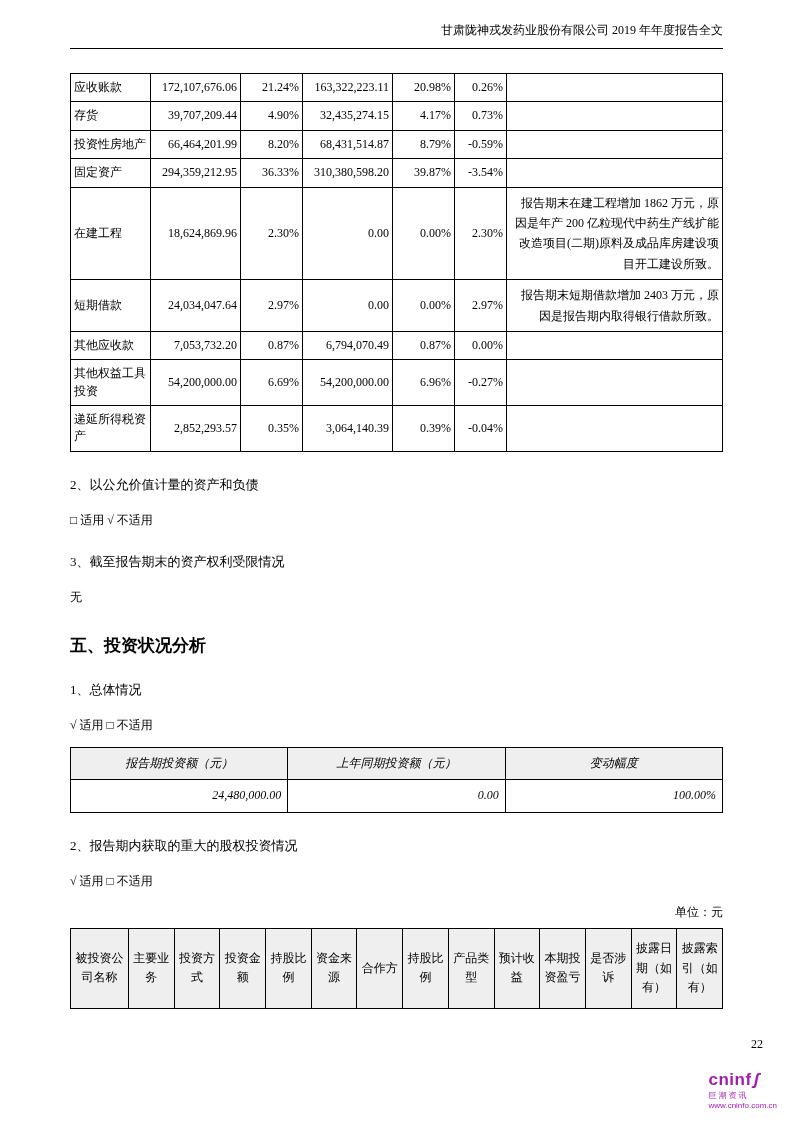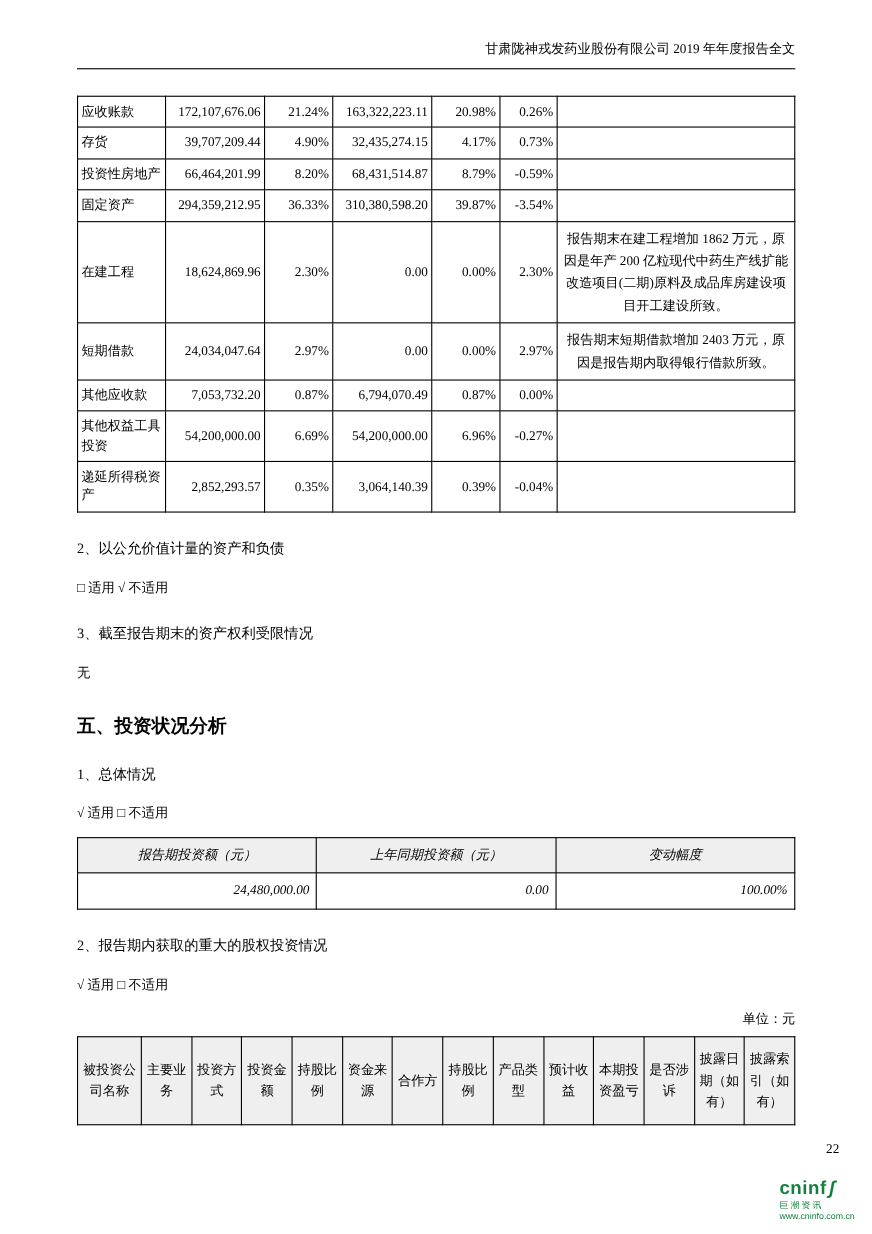--- a/index.html
+++ b/index.html
@@ -5,21 +5,21 @@
   * { margin:0; padding:0; box-sizing:border-box; }
   html,body { background:#ffffff; }
   body {
     width:793px; height:1122px;
     font-family:"Liberation Serif","DejaVu Serif",serif;
     color:#000;
   }
   .page {
     position:relative;
     width:793px; height:1122px;
-    padding:36px 70px 0 70px;
+    padding:22px 70px 0 70px;
     overflow:hidden;
     background:#fff;
   }
   .page-header {
     border-bottom:1px solid #000;
     padding-bottom:9px;
     text-align:right;
     font-size:12px;
     margin-bottom:24px;
   }
@@ -28,42 +28,42 @@
     border:1px solid #000;
     font-size:12px;
     padding:5px 3px;
     vertical-align:middle;
     word-wrap:break-word;
     line-height:1.45;
     font-weight:normal;
   }
   .label { text-align:left; }
   .num { text-align:right; }
-  .note-cell { text-align:center; line-height:1.7; }
+  .note-cell { text-align:right; line-height:1.7; }
   h3.sub-heading { font-size:13px; font-weight:normal; margin:24px 0 0 0; }
   h2.major-heading { font-size:17px; font-weight:bold; margin:28px 0 0 0; }
   p.applicability, p.body-text { font-size:12px; margin:18px 0 0 0; }
   .invest-table { margin-top:13px;font-style:italic; }
   .invest-table th { background:#efefef; text-align:center; padding:7px 4px; }
   .invest-table td { padding:7px 6px; }
   .unit-label { text-align:right; font-size:12px; margin:14px 0 7px 0; }
   .equity-table th {
     background:#efefef;
     height:80px;
     text-align:center;
     padding:4px 2px;
     line-height:1.6;
   }
   .page-number {
     position:absolute; right:30px; bottom:70px;
     font-size:12px;
   }
   .cninfo-logo {
     position:absolute; right:16px; bottom:12px;
-    color:#15803d;
+    color:#a21caf;
     font-family:"Liberation Sans","DejaVu Sans",sans-serif;
     text-align:left;
     line-height:1.15;
   }
   .logo-row { display:flex; align-items:flex-end; gap:2px; }
   .logo-text { font-size:17px; font-weight:bold; letter-spacing:0.5px; }
   .logo-mark { font-size:17px; font-weight:bold; font-style:italic; }
   .logo-sub { font-size:8px; letter-spacing:2px; margin-top:1px; }
   .logo-url { font-size:8px; margin-top:1px; }
 </style>

